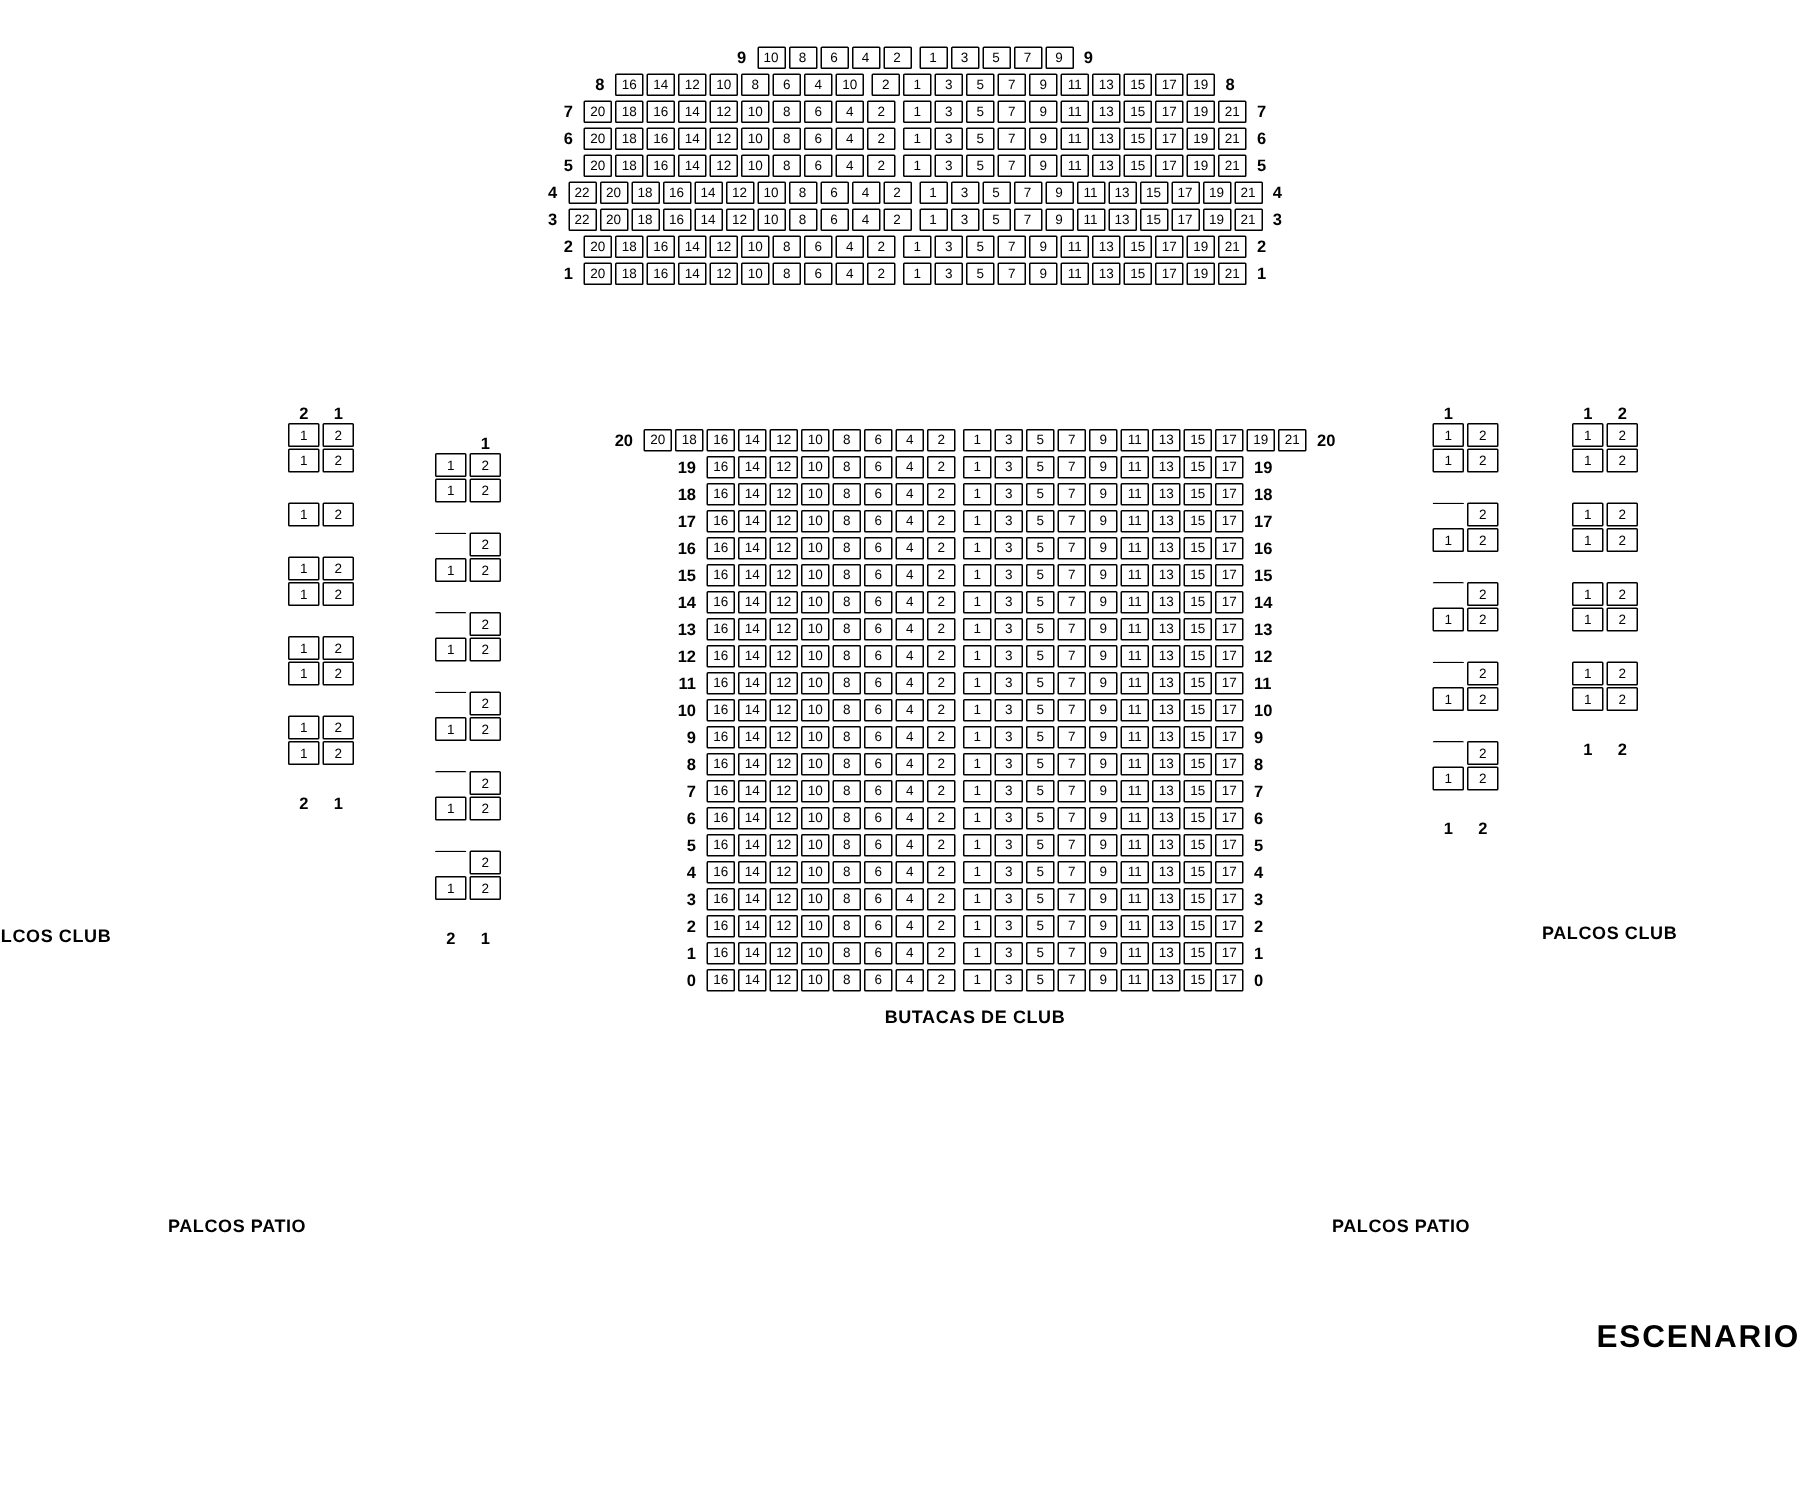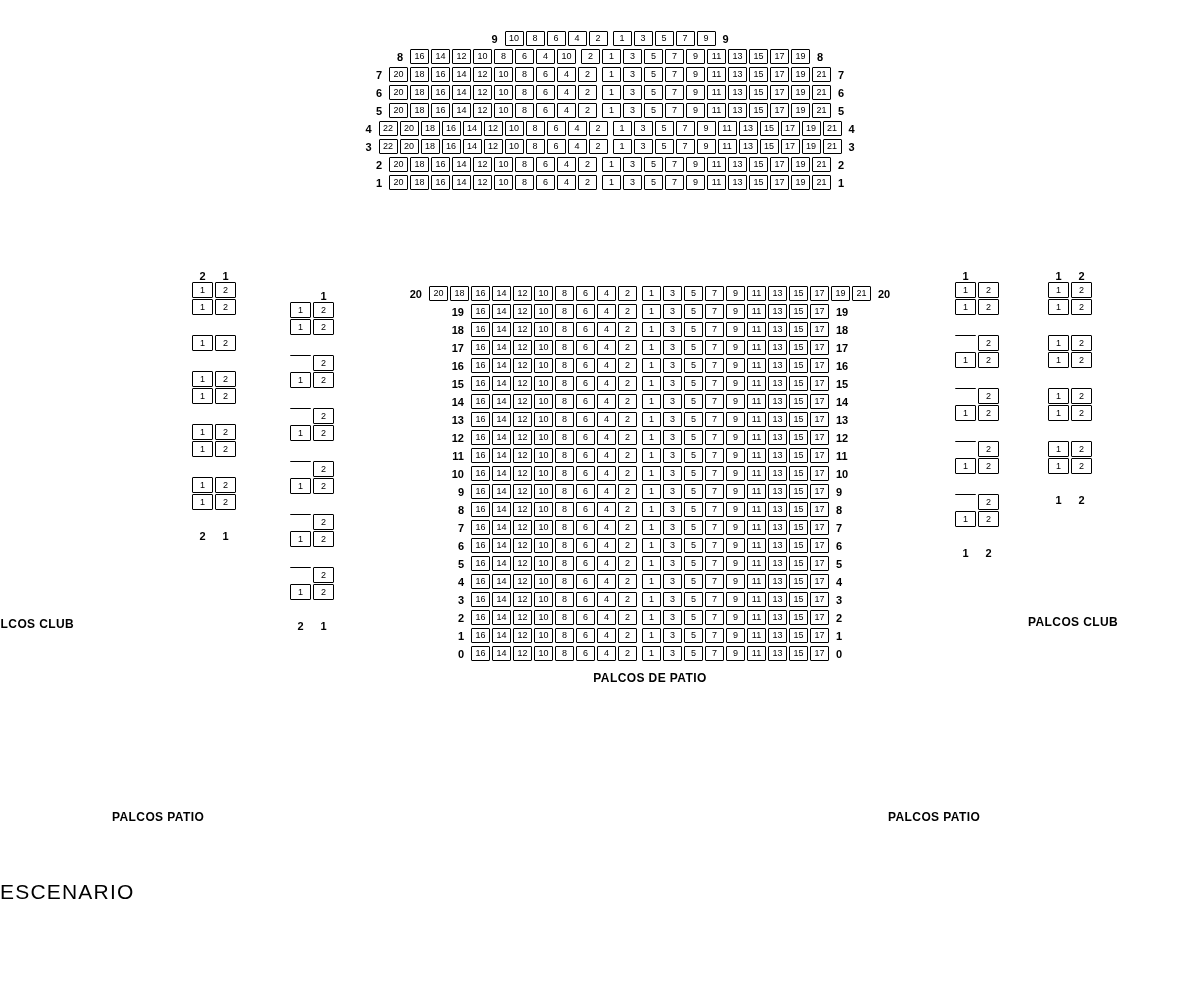--- a/index.html
+++ b/index.html
@@ -116,23 +116,23 @@
     font-size: 12px;
     font-weight: bold;
     letter-spacing: .4px;
     white-space: nowrap;
   }
   #escenario {
     position: absolute;
     left: 0;
     top: 880px;
     width: 1200px;
-    text-align: left;
+    text-align: right;
     font-size: 21px;
-    font-weight: normal;
+    font-weight: bold;
     letter-spacing: 1.2px;
   }
 </style>
 </head>
 <body>
 
 <div id="stage">
 
   <div id="club">
     <div id="club-rows">
@@ -884,21 +884,21 @@
             <div class="seat">7</div>
             <div class="seat">9</div>
             <div class="seat">11</div>
             <div class="seat">13</div>
             <div class="seat">15</div>
             <div class="seat">17</div>
           </div>
           <div class="rowlabel right">0</div>
         </div>
       </div>
-    <div class="sectioncaption" id="patio-caption">PALCOS DE PATIO</div>
+    <div class="sectioncaption" id="patio-caption">BUTACAS DE CLUB</div>
   </div>
 
   <div class="boxgroup" id="box-left-club" style="left:192px; top:270px;">
       <div class="boxnum">
         <span>2</span>
         <span>1</span>
       </div>
       <div style="margin-bottom: 20px;">
         <div class="boxpair">
           <div class="boxseat">1</div>

